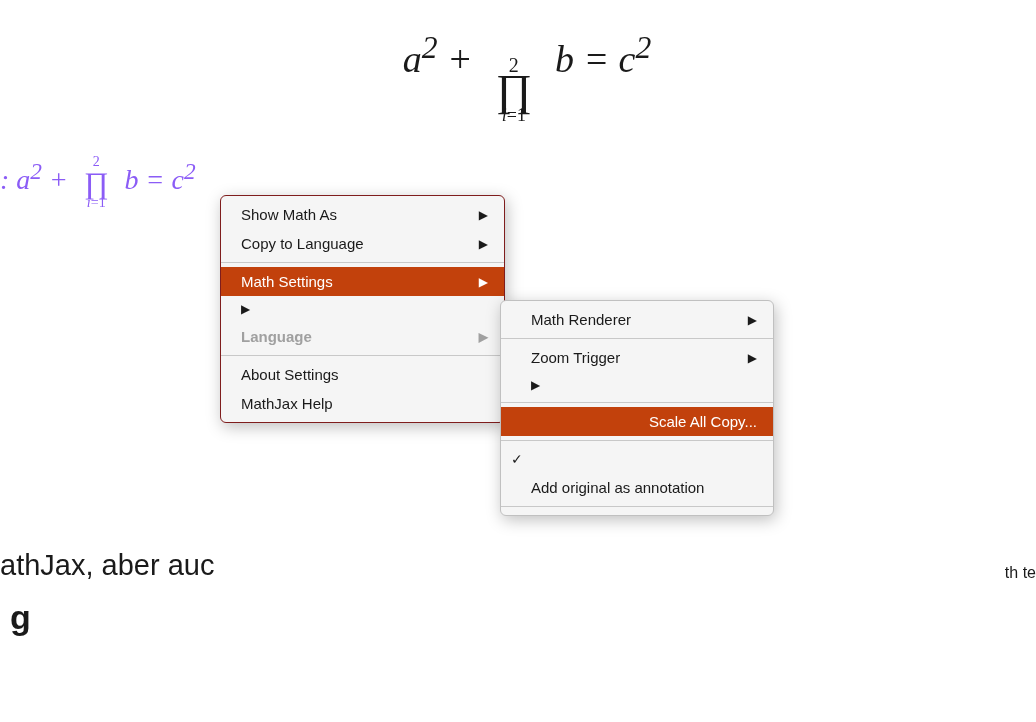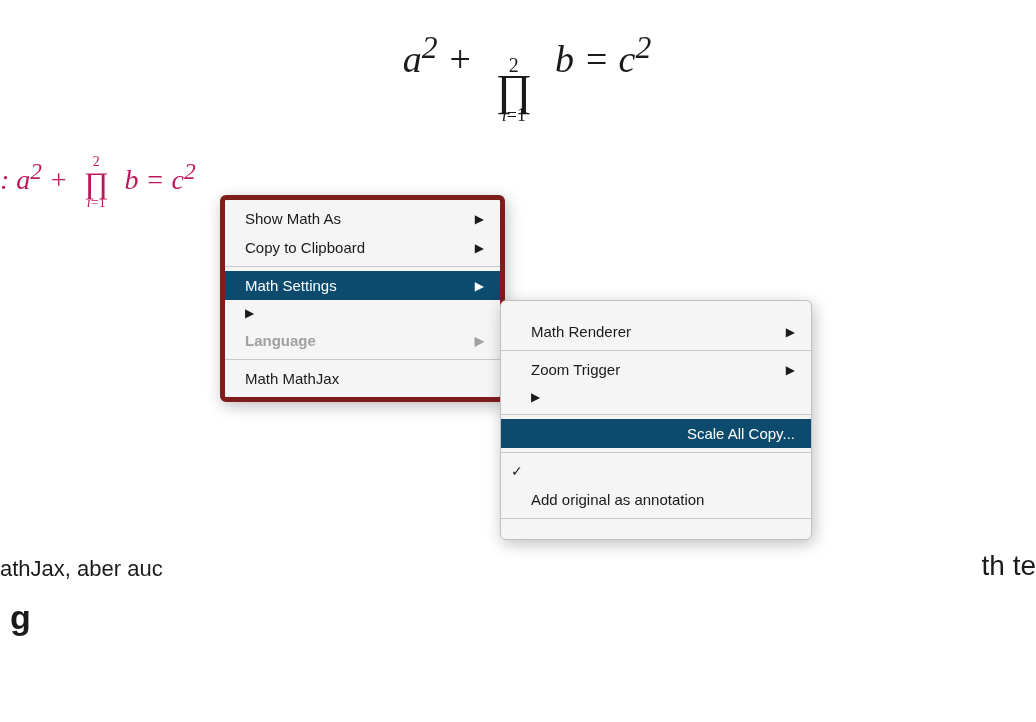--- a/index.html
+++ b/index.html
@@ -64,21 +64,21 @@
       margin-top: -4px;
     }
 
     .math-inline {
       position: absolute;
       top: 155px;
       left: 0px;
       font-size: 28px;
       font-style: italic;
       font-family: 'Times New Roman', Times, serif;
-      color: #be185d;
+      color: #8b5cf6;
       white-space: nowrap;
     }
 
     .math-inline .prod-symbol-sm {
       display: inline-flex;
       flex-direction: column;
       align-items: center;
       font-style: normal;
       font-size: 28px;
       line-height: 1;
@@ -101,40 +101,40 @@
       line-height: 1;
     }
 
     
     .context-menu-left {
       position: absolute;
       top: 195px;
       left: 220px;
       width: 285px;
       background: #f5f5f5;
-      border: 5px solid #7f1d1d;
+      border: 1px solid #7f1d1d;
       border-radius: 6px;
       box-shadow: 2px 4px 16px rgba(0,0,0,0.25);
       padding: 4px 0;
       z-index: 10;
     }
 
     .menu-item {
       display: flex;
       align-items: center;
       justify-content: space-between;
       padding: 6px 16px 6px 20px;
       font-size: 15px;
       color: #1a1a1a;
       cursor: default;
       user-select: none;
     }
 
     .menu-item.active {
-      background: #0c4a6e;
+      background: #c2410c;
       color: #ffffff;
     }
 
     .menu-item.disabled {
       color: #a0a0a0;
       font-weight: bold;
     }
 
     .menu-item .arrow {
       font-size: 12px;
@@ -149,26 +149,26 @@
 
     .menu-item-label {
       flex: 1;
     }
 
     
     .context-menu-right {
       position: absolute;
       top: 300px;
       left: 500px;
-      width: 312px;
+      width: 274px;
       background: #f5f5f5;
       border: 1px solid #c0c0c0;
       border-radius: 6px;
       box-shadow: 2px 4px 16px rgba(0,0,0,0.25);
-      padding: 16px 0;
+      padding: 4px 0;
       z-index: 10;
     }
 
     .menu-item-check {
       display: flex;
       align-items: center;
       padding: 6px 16px 6px 10px;
       font-size: 15px;
       color: #1a1a1a;
       cursor: default;
@@ -186,38 +186,38 @@
     }
 
     .menu-item-check .arrow {
       font-size: 12px;
     }
 
     .body-text {
       position: absolute;
       bottom: 140px;
       left: 0;
-      font-size: 22px;
+      font-size: 29px;
       color: #1a1a1a;
     }
 
     .body-bold {
       position: absolute;
       bottom: 85px;
       left: 10px;
       font-size: 34px;
       font-weight: bold;
       color: #1a1a1a;
     }
 
     .text-right {
       position: absolute;
       bottom: 140px;
       right: 0;
-      font-size: 28px;
+      font-size: 16px;
       color: #1a1a1a;
     }
   </style>
 </head>
 <body>
 
 <div class="page-background"></div>
 
 <div class="math-center">
   <span class="math-large">
@@ -248,21 +248,21 @@
 <div class="body-bold">g</div>
 
 <div class="context-menu-left">
 
   <div class="menu-item">
     <span class="menu-item-label">Show Math As</span>
     <span class="arrow">▶</span>
   </div>
 
   <div class="menu-item">
-    <span class="menu-item-label">Copy to Clipboard</span>
+    <span class="menu-item-label">Copy to Language</span>
     <span class="arrow">▶</span>
   </div>
 
   <div class="menu-separator"></div>
 
   <div class="menu-item active">
     <span class="menu-item-label">Math Settings</span>
     <span class="arrow">▶</span>
   </div>
 
@@ -271,23 +271,26 @@
   </div>
 
   <div class="menu-item disabled">
     <span class="menu-item-label">Language</span>
     <span class="arrow">▶</span>
   </div>
 
   <div class="menu-separator"></div>
 
   <div class="menu-item">
-    <span class="menu-item-label">Math MathJax</span>
-  </div>
-
+    <span class="menu-item-label">About Settings</span>
+  </div>
+
+  <div class="menu-item">
+    <span class="menu-item-label">MathJax Help</span>
+  </div>
 </div>
 
 <div class="context-menu-right">
 
   <div class="menu-item-check">
     <span class="check-space"></span>
     <span class="item-text">Math Renderer</span>
     <span class="arrow">▶</span>
   </div>
 

